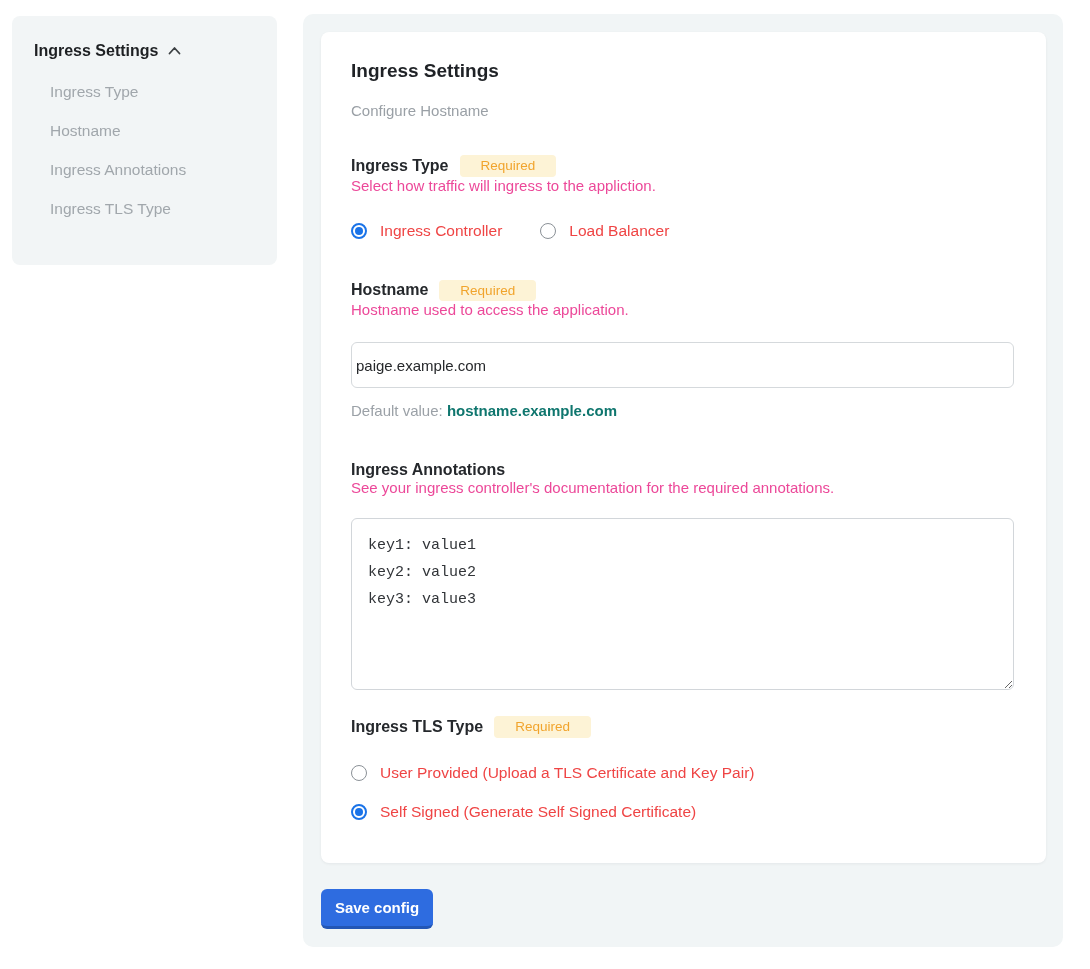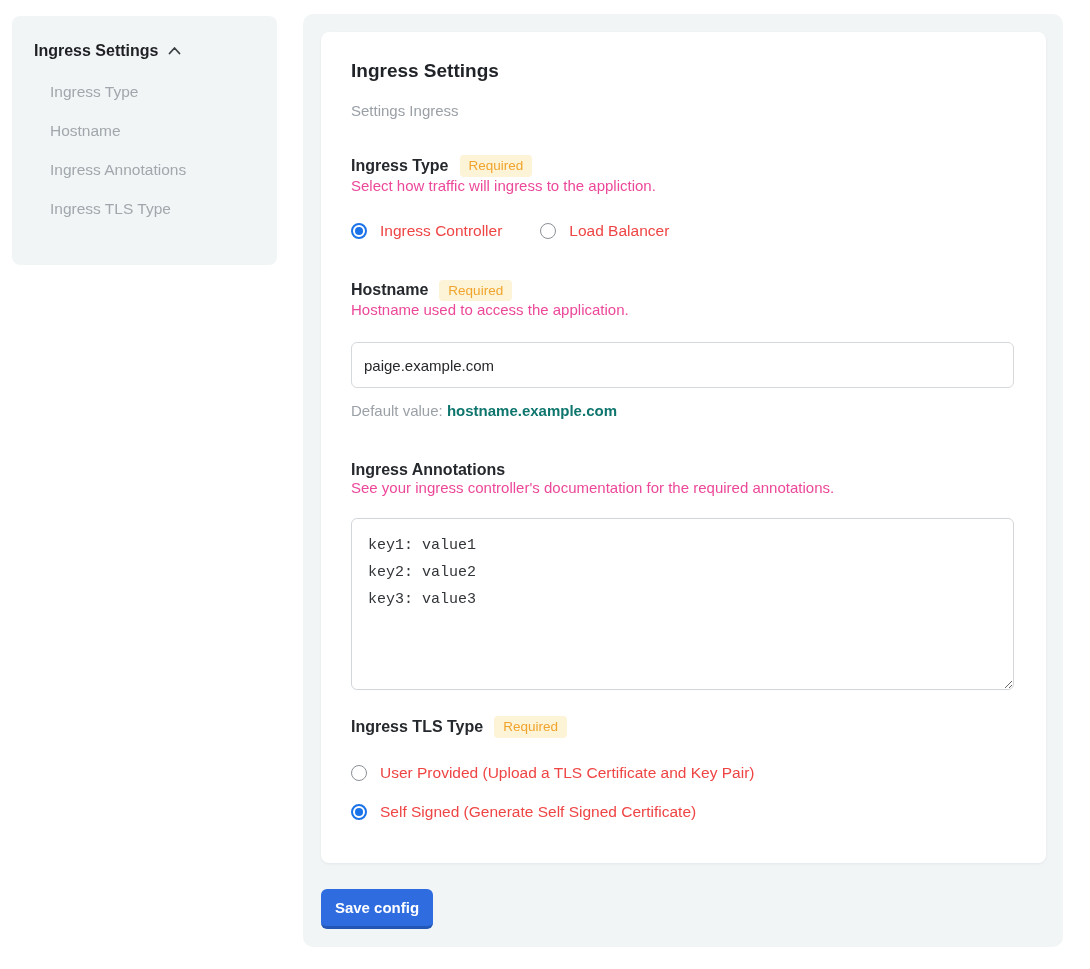--- a/index.html
+++ b/index.html
@@ -54,21 +54,21 @@
   .card-title { font-size: 19px; font-weight: 700; color: #1f2226; }
   .card-subtitle { margin-top: 20px; font-size: 15px; color: #9aa0a6; }
 
   .section { margin-top: 36px; }
   .section.tight { margin-top: 26px; }
   .label-row { display: flex; align-items: center; gap: 11px; }
   .field-label { font-size: 16px; font-weight: 600; color: #25282c; }
   .badge {
     background: #fdf3d6; color: #f1a42d;
     font-size: 13.5px; font-weight: 500;
-    padding: 4px 9px; border-radius: 4px;
+    padding: 4px 21px; border-radius: 4px;
     line-height: 1;
   }
   .field-help { margin-top: 0; font-size: 15px; color: #ec4899; }
 
   
   .radio-row { display: flex; gap: 38px; margin-top: 28px; }
   .radio-col { display: flex; flex-direction: column; gap: 21px; margin-top: 26px; }
   .radio-option {
     display: flex; align-items: center; gap: 13px;
     font-size: 15.5px; font-weight: 500; color: #ef4444;
@@ -85,21 +85,21 @@
     border-radius: 50%; background: #1a73e8;
   }
   .radio.unchecked { border: 1.5px solid #8b9197; }
 
   
   .text-input {
     display: block;
     width: 663px; height: 46px;
     margin-top: 24px;
     border: 1px solid #d5d9dc; border-radius: 6px;
-    padding: 0 12px;
+    padding: 0 4px;
     font-family: "Liberation Sans", "DejaVu Sans", sans-serif;
     font-size: 15px; color: #26282b;
     background: #fff; outline: none;
   }
   .default-note { margin-top: 14px; font-size: 15px; color: #9ba1a7; }
   .default-note b { color: #0f766e; font-weight: 700; }
 
   .annotations-textarea {
     display: block;
     width: 663px; height: 172px;
@@ -139,21 +139,21 @@
     <div class="sidebar-item">Ingress Type</div>
     <div class="sidebar-item">Hostname</div>
     <div class="sidebar-item">Ingress Annotations</div>
     <div class="sidebar-item">Ingress TLS Type</div>
   </div>
 </nav>
 
 <main class="panel">
   <section class="card">
     <h1 class="card-title" style="margin:0;">Ingress Settings</h1>
-    <div class="card-subtitle">Settings Ingress</div>
+    <div class="card-subtitle">Configure Hostname</div>
 
     <div class="section">
       <div class="label-row">
         <span class="field-label">Ingress Type</span>
         <span class="badge">Required</span>
       </div>
       <div class="field-help">Select how traffic will ingress to the appliction.</div>
       <div class="radio-row">
         <div class="radio-option">
           <span class="radio checked"></span>

